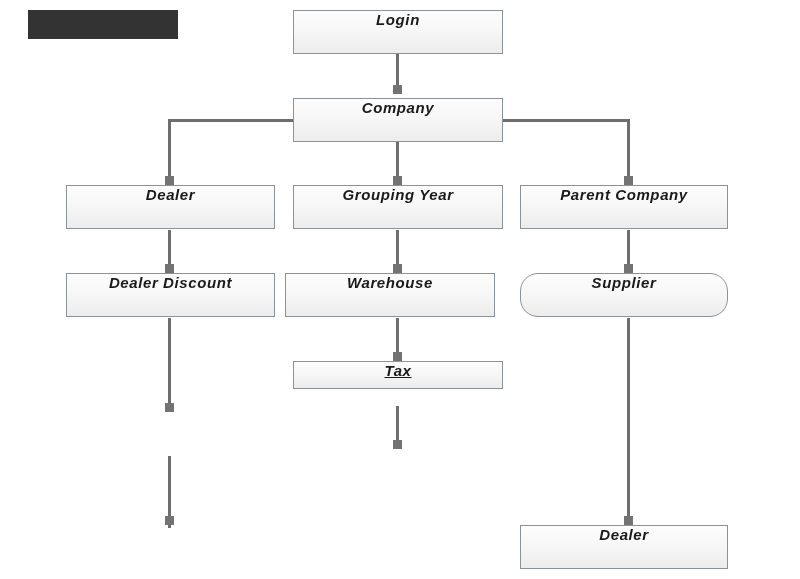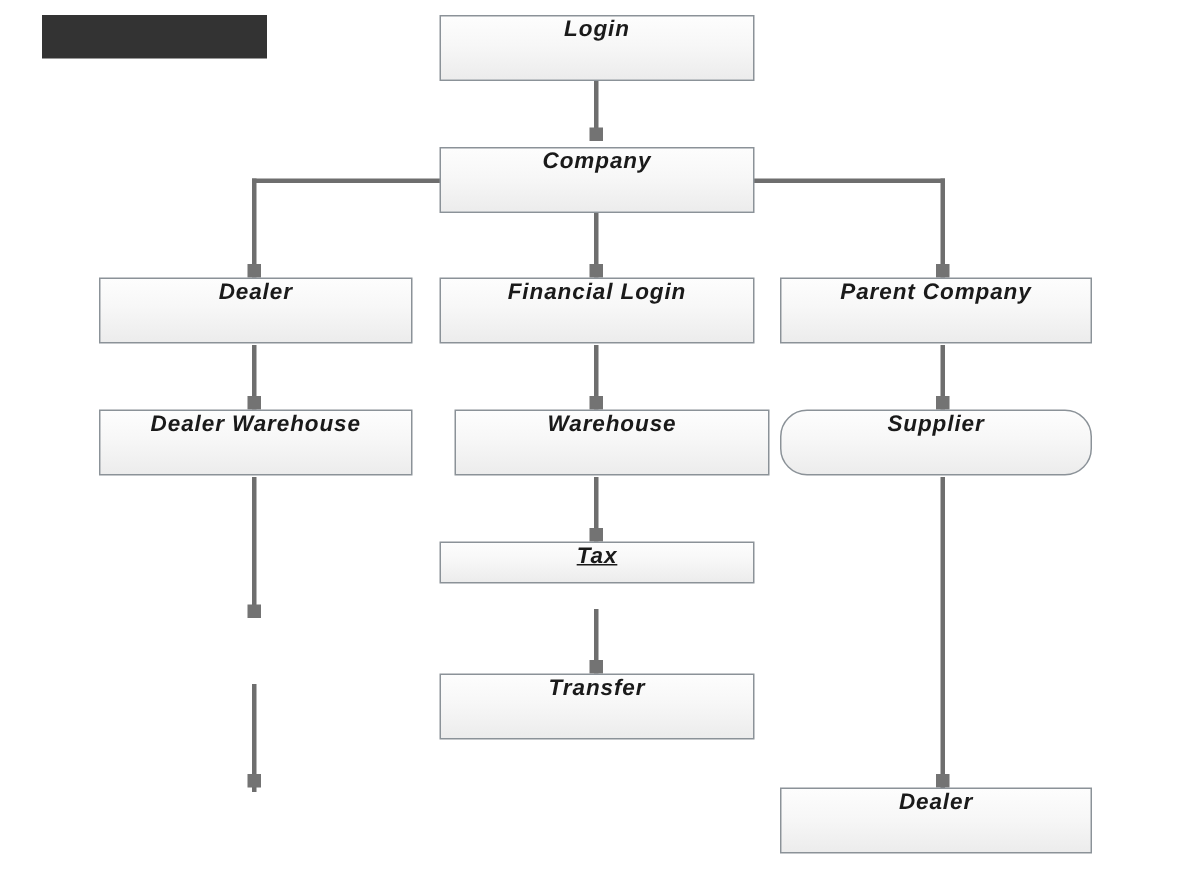--- a/index.html
+++ b/index.html
@@ -107,46 +107,43 @@
 
   <div class="node" style="left:293px;top:98px;width:210px;height:44px;">
     <span class="label">Company</span>
   </div>
 
   <div class="node" style="left:66px;top:185px;width:209px;height:44px;">
     <span class="label">Dealer</span>
   </div>
 
   <div class="node" style="left:293px;top:185px;width:210px;height:44px;">
-    <span class="label">Financial  Login</span>
+    <span class="label">Grouping  Year</span>
   </div>
 
   <div class="node" style="left:520px;top:185px;width:208px;height:44px;">
     <span class="label">Parent  Company</span>
   </div>
 
   <div class="node" style="left:66px;top:273px;width:209px;height:44px;">
-    <span class="label">Dealer  Warehouse</span>
+    <span class="label">Dealer  Discount</span>
   </div>
 
-  <div class="node" style="left:303px;top:273px;width:210px;height:44px;">
+  <div class="node" style="left:285px;top:273px;width:210px;height:44px;">
     <span class="label">Warehouse</span>
   </div>
 
   <div class="node" style="left:520px;top:273px;width:208px;height:44px;border-radius:18px;">
     <span class="label">Supplier</span>
   </div>
 
   <div class="node" style="left:293px;top:361px;width:210px;height:28px;text-decoration:underline;">
     <span class="label">Tax</span>
   </div>
 
 
-  <div class="node" style="left:293px;top:449px;width:210px;height:44px;">
-    <span class="label">Transfer</span>
-  </div>
 
 
   <div class="node" style="left:520px;top:525px;width:208px;height:44px;">
     <span class="label">Dealer</span>
   </div>
 
 </div>
 
 </body></html>

